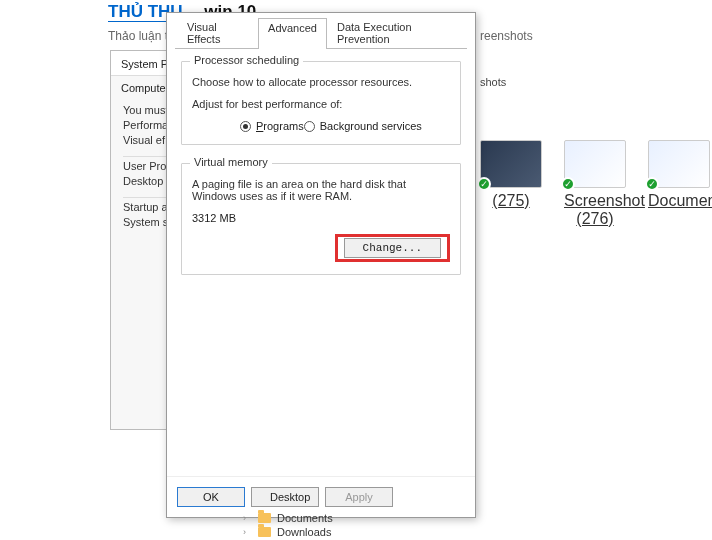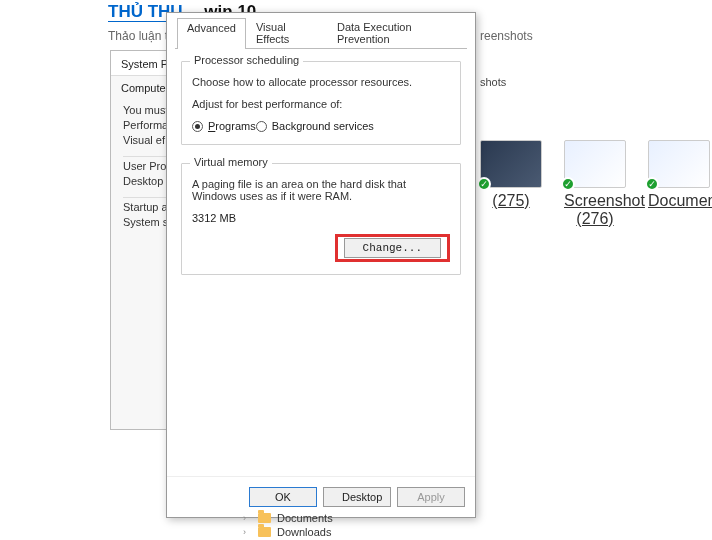--- a/index.html
+++ b/index.html
@@ -184,20 +184,21 @@
   }
   .groupbox p {
     margin: 4px 0 10px 0;
     font-size: 11px;
     color: #333;
   }
   .radio-row {
     display: flex;
     align-items: flex-start;
     margin-top: 6px;
+    margin-left: 48px;
   }
   .radio {
     display: flex;
     align-items: center;
     gap: 5px;
     cursor: pointer;
     font-size: 11px;
   }
   .radio .dot {
     width: 11px;
@@ -234,21 +235,20 @@
     cursor: pointer;
   }
   .highlight-red {
     border: 3px solid #e03030;
     padding: 5px 6px;
     display: inline-block;
     font-family: Liberation Mono, monospace;
   }
   .dialog-buttons {
     display: flex;
-    justify-content: flex-end;
     gap: 6px;
     padding: 10px 10px;
     border-top: 1px solid #eee;
   }
   .dialog-buttons .button { width: 68px; text-align: center; }
   .dialog-buttons .button.primary { border: 1px solid #2a7ad1; }
   .dialog-buttons .button.disabled { color: #999; cursor: default; }
   
   .nav-below {
     position: absolute;
@@ -322,22 +322,22 @@
   <div class="thumb">
     <div class="thumb-box">
         <div class="thumb-check">✓</div>
       </div>
     <div class="thumb-label">Documents</div>
   </div>
 </div>
 
 <div class="dialog">
   <div class="dialog-tabs">
+    <div class="tab">Visual Effects</div>
     <div class="tab active">Advanced</div>
-    <div class="tab">Visual Effects</div>
     <div class="tab">Data Execution Prevention</div>
   </div>
   <div class="dialog-content">
 
     <div class="groupbox">
       <div class="groupbox-title">Processor scheduling</div>
       <p>Choose how to allocate processor resources.</p>
       <p>Adjust for best performance of:</p>
       <div class="radio-row">
         <div class="radio checked">

